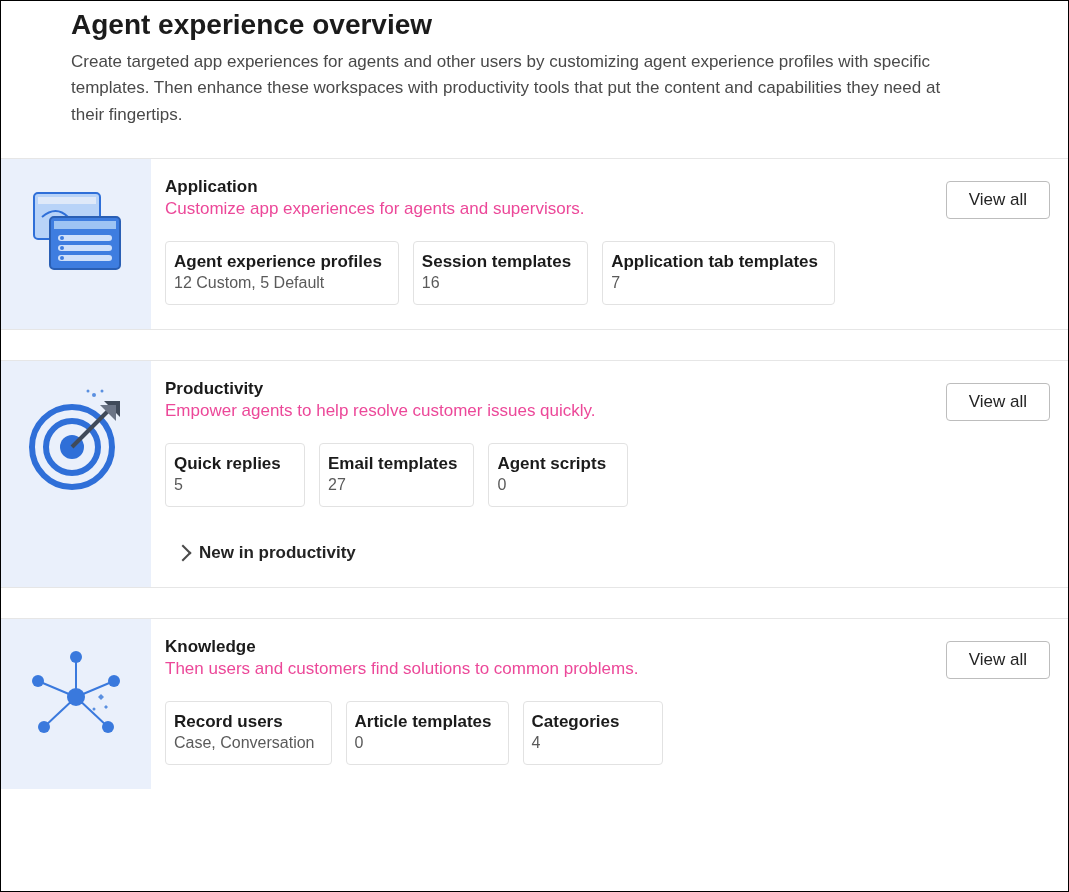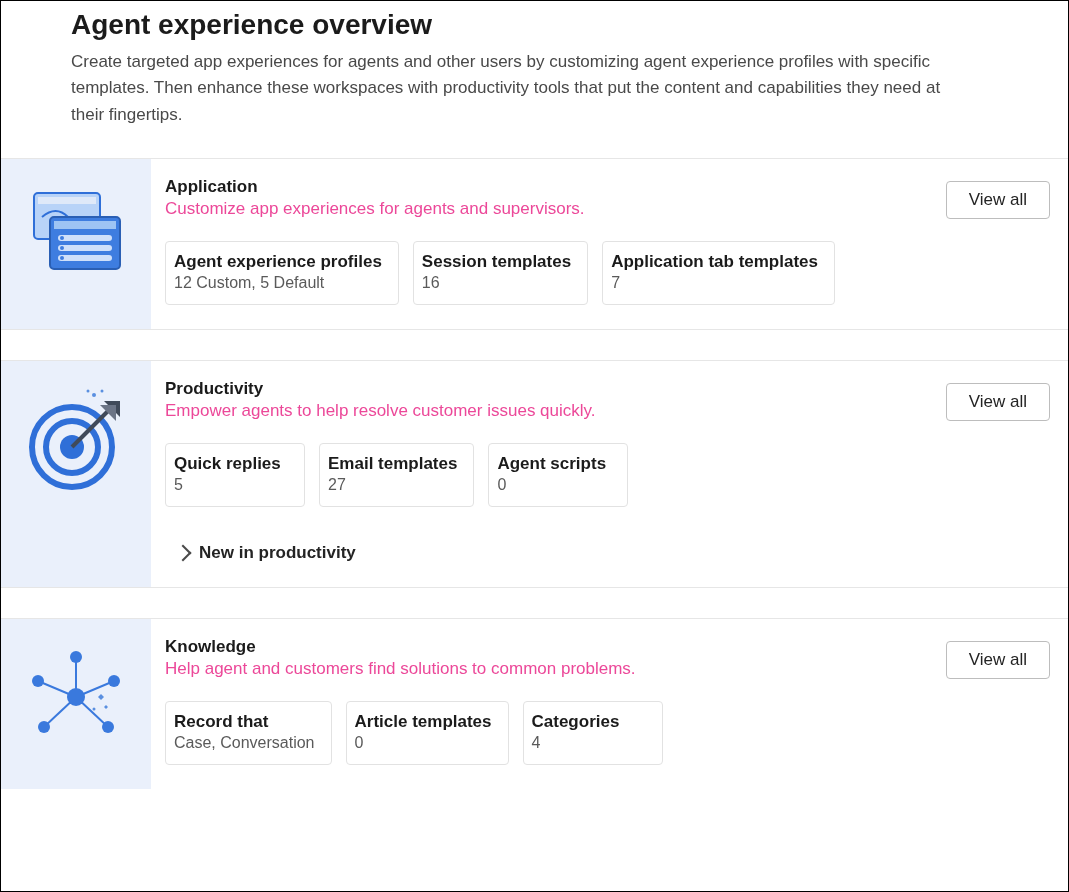--- a/index.html
+++ b/index.html
@@ -231,27 +231,27 @@
         <path d="M72 50 l3 -3 l3 3 l-3 3 Z" fill="#5a8fe0"></path>
         <path d="M78 60 l2 -2 l2 2 l-2 2 Z" fill="#5a8fe0"></path>
         <circle cx="68" cy="62" r="1.5" fill="#5a8fe0"></circle>
       </svg>
     </span>
   </div>
   <div class="section-body">
     <div class="section-head">
       <div>
         <div class="section-title">Knowledge</div>
-        <div class="section-desc">Help agent and customers find solutions to common problems.</div>
+        <div class="section-desc">Then users and customers find solutions to common problems.</div>
       </div>
       <button class="viewall-btn">View all</button>
     </div>
     <div class="cards">
       <div class="card">
-        <div class="card-title">Record that</div>
+        <div class="card-title">Record users</div>
         <div class="card-value">Case, Conversation</div>
       </div>
       <div class="card">
         <div class="card-title">Article templates</div>
         <div class="card-value">0</div>
       </div>
       <div class="card">
         <div class="card-title">Categories</div>
         <div class="card-value">4</div>
       </div>

